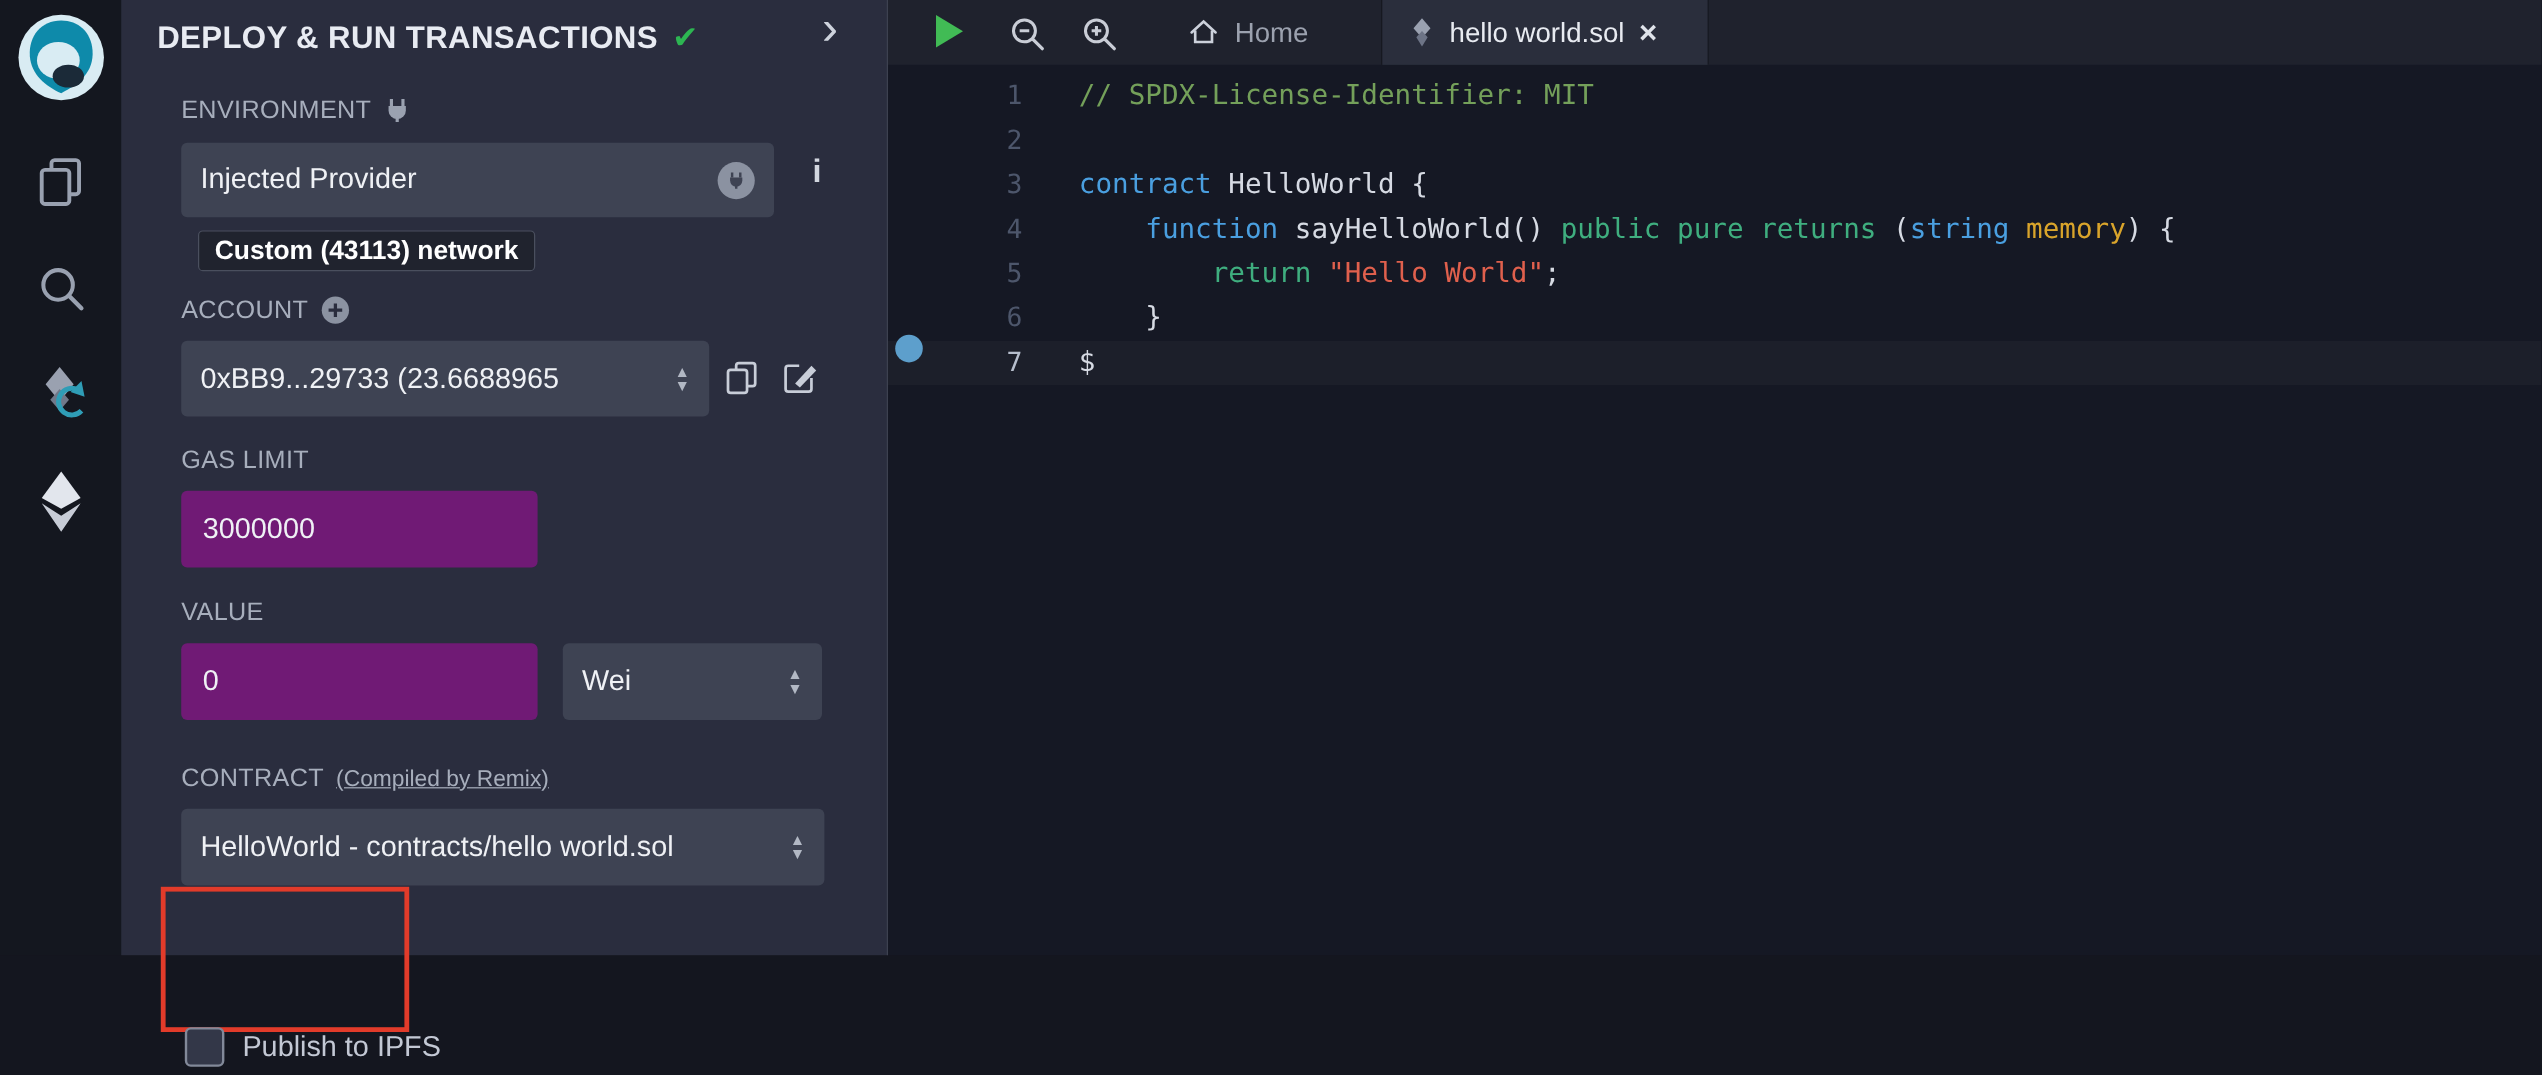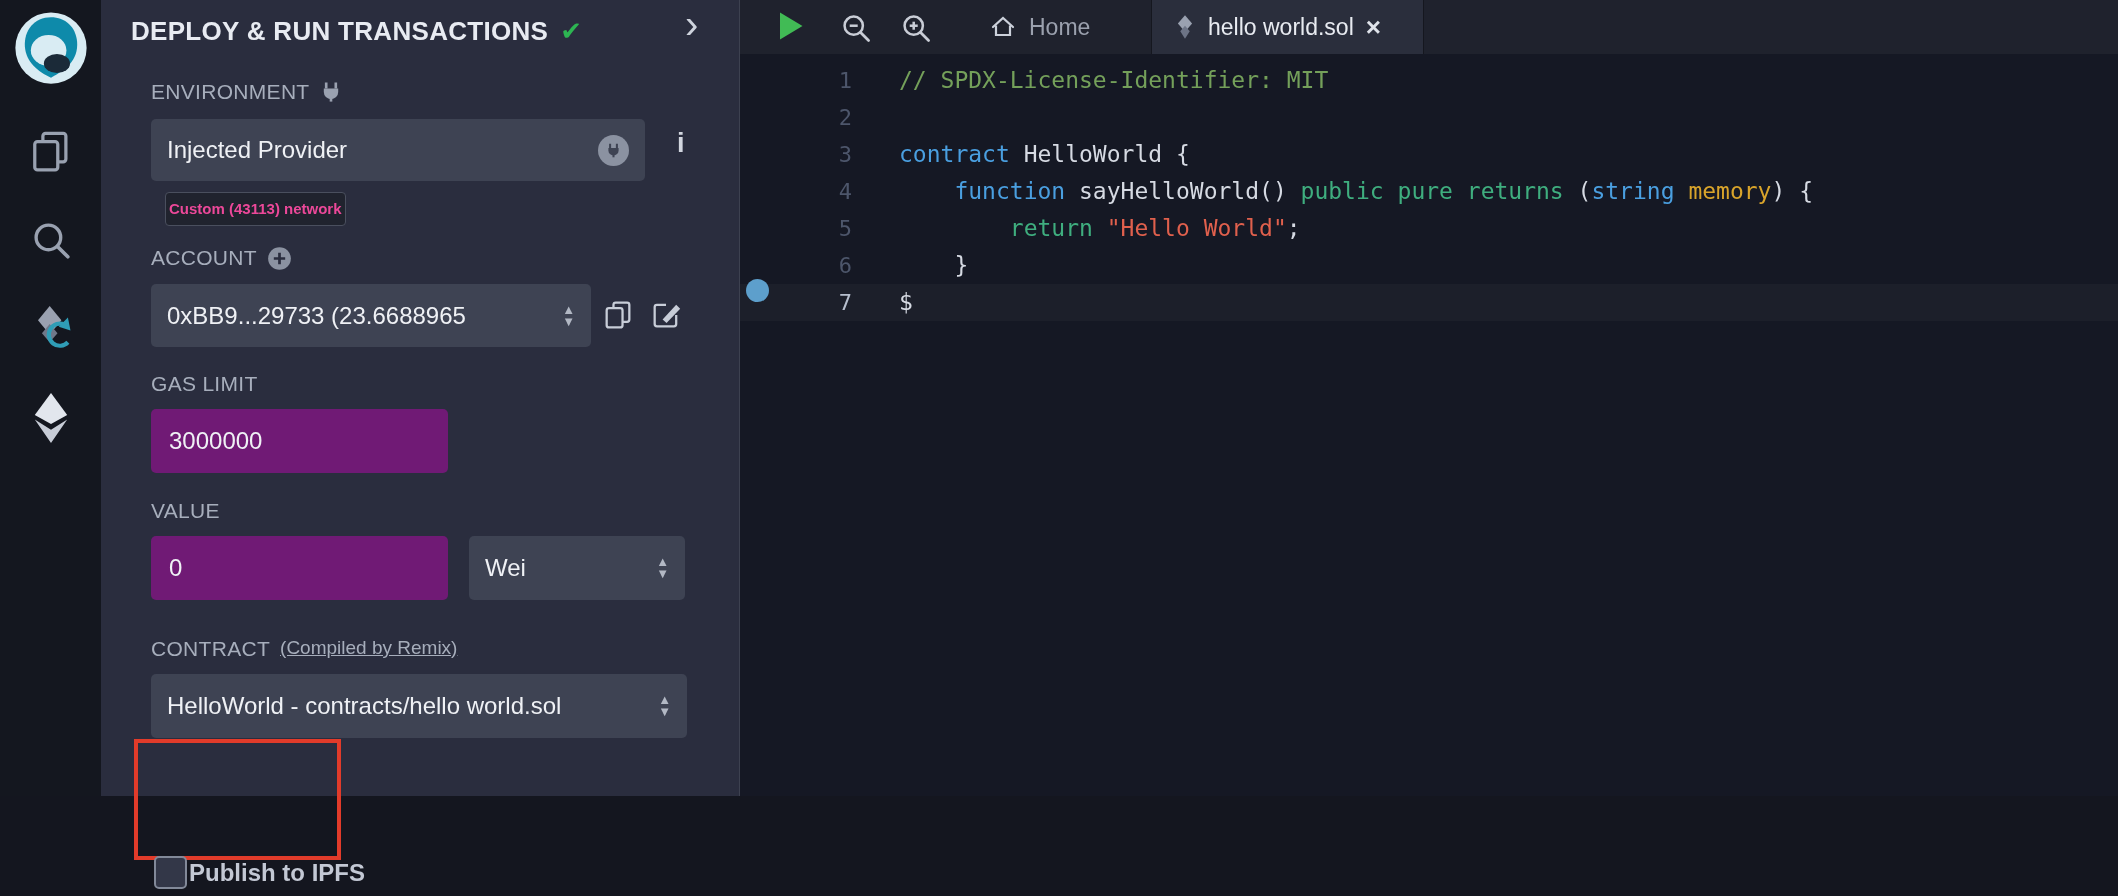--- a/index.html
+++ b/index.html
@@ -9,34 +9,34 @@
   
   .iconbar{position:relative;width:101px;flex:none;background:#14171f;}
   .ib{position:absolute;left:0;width:101px;display:flex;justify-content:center;cursor:pointer;}
 
   
   .panel{position:relative;width:638px;flex:none;background:#2a2d3e;border-right:1px solid #3d4150;}
   .panel-title-row{position:absolute;left:30px;top:16px;display:flex;align-items:center;}
   .panel-title{font-size:26px;font-weight:600;color:#e8ebf2;letter-spacing:.3px;}
   .title-check{margin-left:12px;font-size:26px;color:var(--c-check_green);}
   .panel-chevron{position:absolute;left:584px;top:2px;font-size:40px;color:#ced3dd;cursor:pointer;}
-  .form-label{position:absolute;color:#a7aebc;font-size:21px;letter-spacing:.3px;display:flex;align-items:flex-start;gap:10px;}
+  .form-label{position:absolute;color:#a7aebc;font-size:21px;letter-spacing:.3px;display:flex;align-items:flex-end;gap:10px;}
   .field{position:absolute;box-sizing:border-box;background:#3e4353;border-radius:5px;color:#eff1f5;font-size:24px;display:flex;align-items:center;padding:0 16px;cursor:pointer;}
   .field .val{flex:1;white-space:nowrap;overflow:hidden;}
   .stepper{margin-left:auto;display:flex;flex-direction:column;align-items:center;flex:none;}
   .stepper span{font-size:13px;line-height:12px;color:#b2b8c4;}
   .field-input{position:absolute;box-sizing:border-box;background:#701a75;border:none;border-radius:5px;color:#eff1f5;font-size:24px;padding:0 18px;outline:none;}
   .provider-circle{margin-left:auto;width:31px;height:31px;border-radius:50%;background:#8b92a1;display:flex;align-items:center;justify-content:center;flex:none;}
   .info-i{position:absolute;left:576px;top:128px;font-size:27px;font-weight:700;color:#d2d6df;cursor:pointer;}
-  .net-badge{position:absolute;left:64px;top:192px;height:32px;line-height:32px;padding:0 3px;background:#20232e;border:1px solid #4a4f5e;border-radius:4px;color:#ec4899;font-size:15px;font-weight:600;}
+  .net-badge{position:absolute;left:64px;top:192px;height:32px;line-height:32px;padding:0 13px;background:#20232e;border:1px solid #4a4f5e;border-radius:4px;color:#ffffff;font-size:22px;font-weight:600;}
   .sub-label{font-size:19px;letter-spacing:0;text-transform:none;text-decoration:underline;}
   .icon-btn{position:absolute;cursor:pointer;}
   .deploy-btn{position:absolute;left:53px;top:770px;width:168px;height:68px;background:var(--c-deploy_bg);color:var(--c-deploy_text);border:none;border-radius:5px;font-size:24px;font-weight:600;font-family:"Liberation Sans",sans-serif;cursor:pointer;}
   .annotation{position:absolute;left:33px;top:739px;width:207px;height:121px;border:4px solid var(--c-annotation);box-sizing:border-box;pointer-events:none;}
-  .pub-row{position:absolute;left:53px;top:856px;display:flex;align-items:center;gap:2px;font-weight:bold;}
+  .pub-row{position:absolute;left:53px;top:856px;display:flex;align-items:center;gap:15px;}
   .pub-box{width:33px;height:33px;box-sizing:border-box;border:2px solid #828999;border-radius:5px;background:#333748;cursor:pointer;}
   .pub-label{font-size:24px;color:#c3c8d4;}
 
   
   .editor{position:relative;flex:1;background:#151824;}
   .toolbar{position:absolute;left:0;top:0;right:0;height:54px;background:#1f222d;}
   .tb-btn{position:absolute;top:9px;cursor:pointer;}
   .tab{position:absolute;top:0;height:54px;display:flex;align-items:center;gap:12px;padding:0 22px;box-sizing:border-box;cursor:pointer;border-right:1px solid #15171f;}
   .tab-label{font-size:23px;color:#9ba1ae;white-space:nowrap;}
   .tab.active{background:#2a2e3c;}

